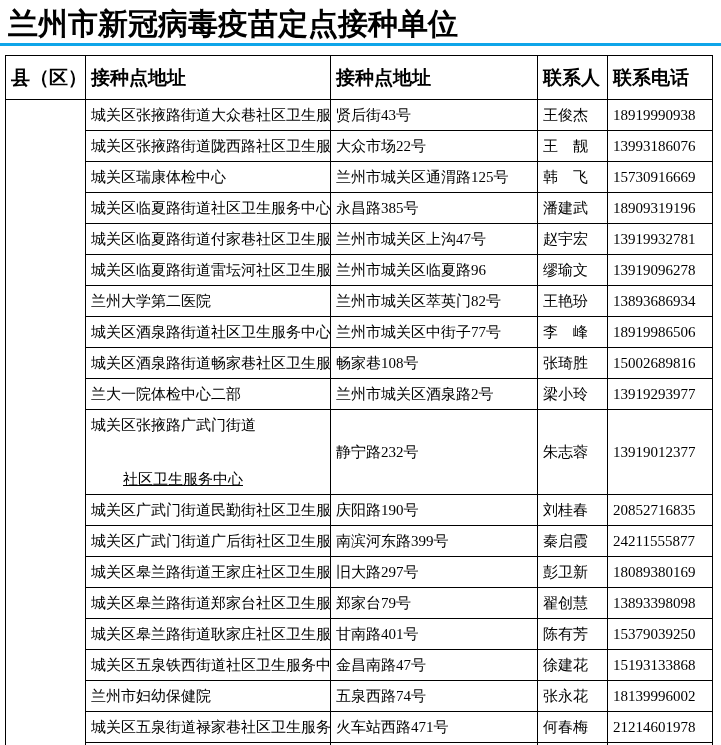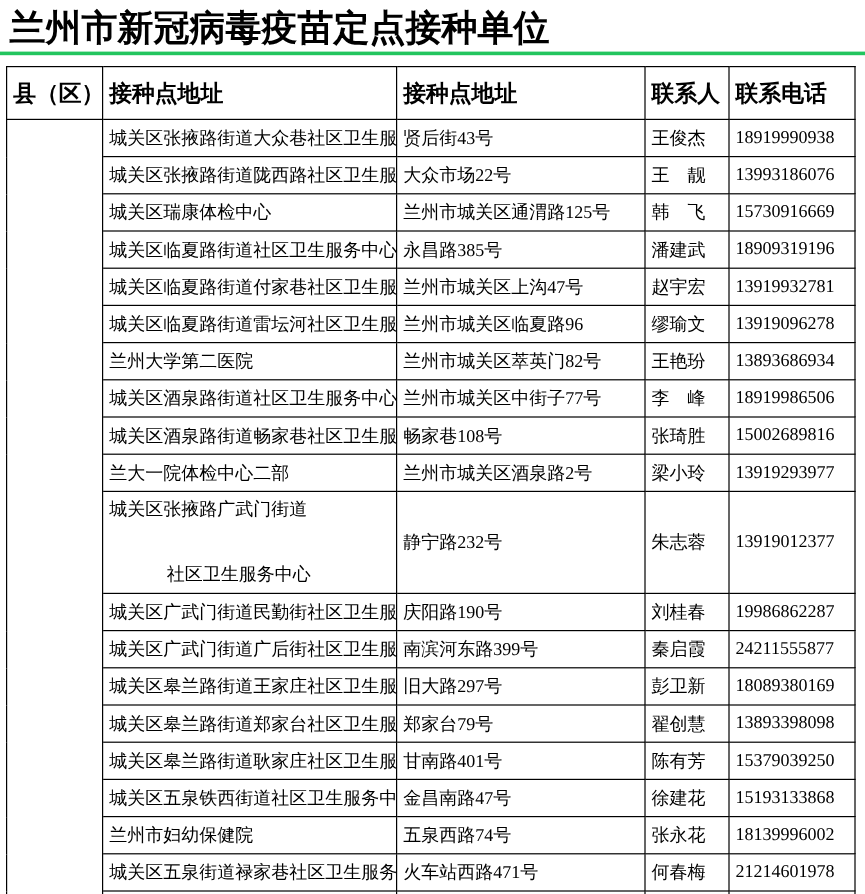--- a/index.html
+++ b/index.html
@@ -12,21 +12,21 @@
     color: #000000;
     font-family: "Liberation Serif", "DejaVu Serif", serif;
   }
   .page-title {
     font-family: "Liberation Sans", "DejaVu Sans", sans-serif;
     font-size: 30px;
     font-weight: bold;
     line-height: 34px;
     margin: 0;
     padding: 7px 0 2px 8px;
-    border-bottom: 3px solid #22c55e;
+    border-bottom: 3px solid #0ea5e9;
     letter-spacing: 0px;
     white-space: nowrap;
   }
   table.sites {
     border-collapse: collapse;
     table-layout: fixed;
     width: 707px;
     margin: 9px 0 0 5px;
   }
   table.sites th,
@@ -42,21 +42,21 @@
   table.sites th {
     font-weight: bold;
     height: 43px;
     font-size: 19px;
   }
   tr.data-row td { height: 30px; }
   tr.data-row.tall td { height: 84px; }
   td.district-cell { vertical-align: top; }
   td.tall-name { vertical-align: top; padding-top: 6px; }
   td.tall-name .line1 { line-height: 18px; }
-  td.tall-name .line2 { line-height: 18px; margin-top: 36px; margin-left: 48px; }
+  td.tall-name .line2 { line-height: 18px; margin-top: 36px; margin-left: 32px; text-decoration: underline; }
   td.phone-cell { font-size: 15px; }
   tr.partial-row td { height: 5px; border-bottom: none; }
 </style>
 </head>
 <body>
 
 <h1 class="page-title">兰州市新冠病毒疫苗定点接种单位</h1>
 
 <table class="sites">
   <colgroup>
@@ -143,21 +143,21 @@
           <div class="line2">社区卫生服务中心</div>
         </td>
         <td>静宁路232号</td>
         <td>朱志蓉</td>
         <td class="phone-cell">13919012377</td>
       </tr>
       <tr class="data-row">
         <td>城关区广武门街道民勤街社区卫生服务站</td>
         <td>庆阳路190号</td>
         <td>刘桂春</td>
-        <td class="phone-cell">19986862287</td>
+        <td class="phone-cell">20852716835</td>
       </tr>
       <tr class="data-row">
         <td>城关区广武门街道广后街社区卫生服务站</td>
         <td>南滨河东路399号</td>
         <td>秦启霞</td>
         <td class="phone-cell">24211555877</td>
       </tr>
       <tr class="data-row">
         <td>城关区皋兰路街道王家庄社区卫生服务站</td>
         <td>旧大路297号</td>

